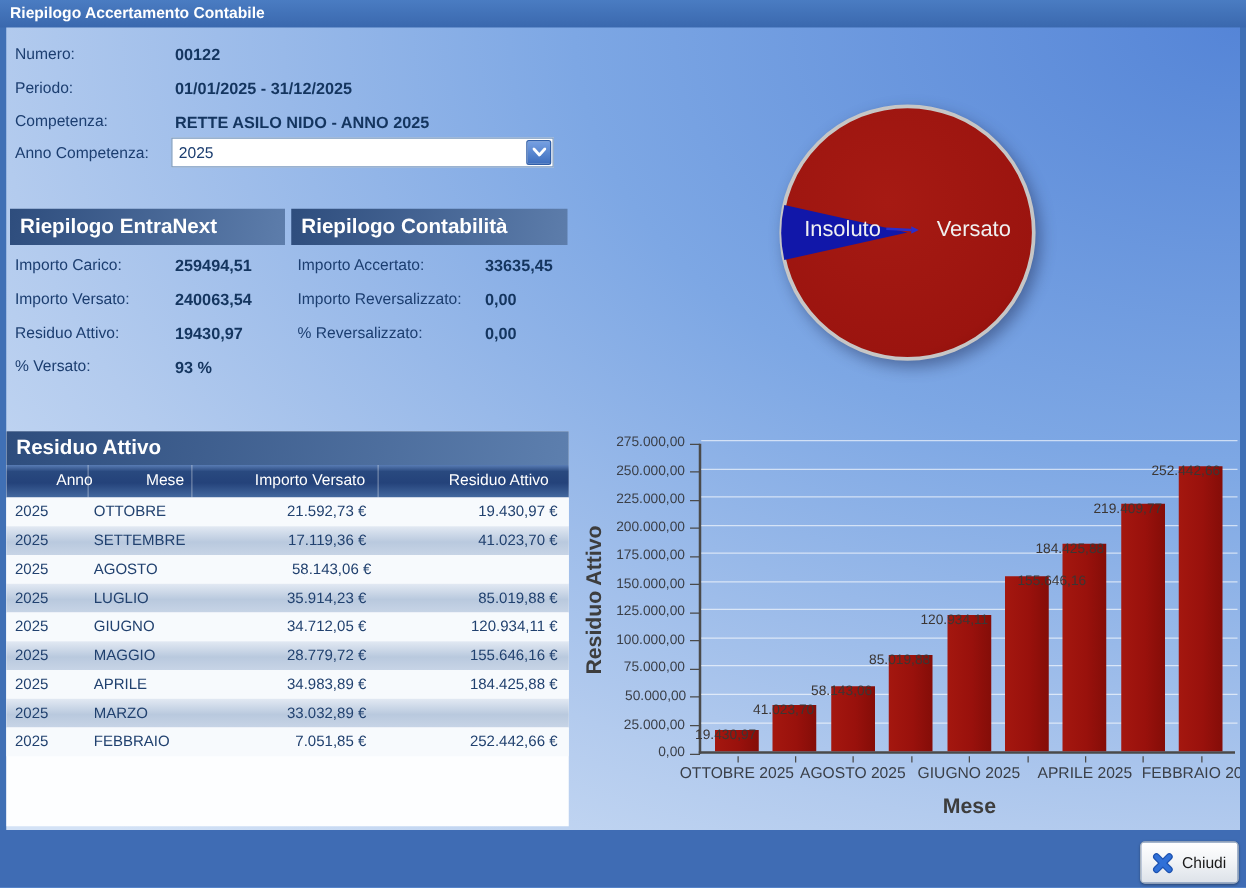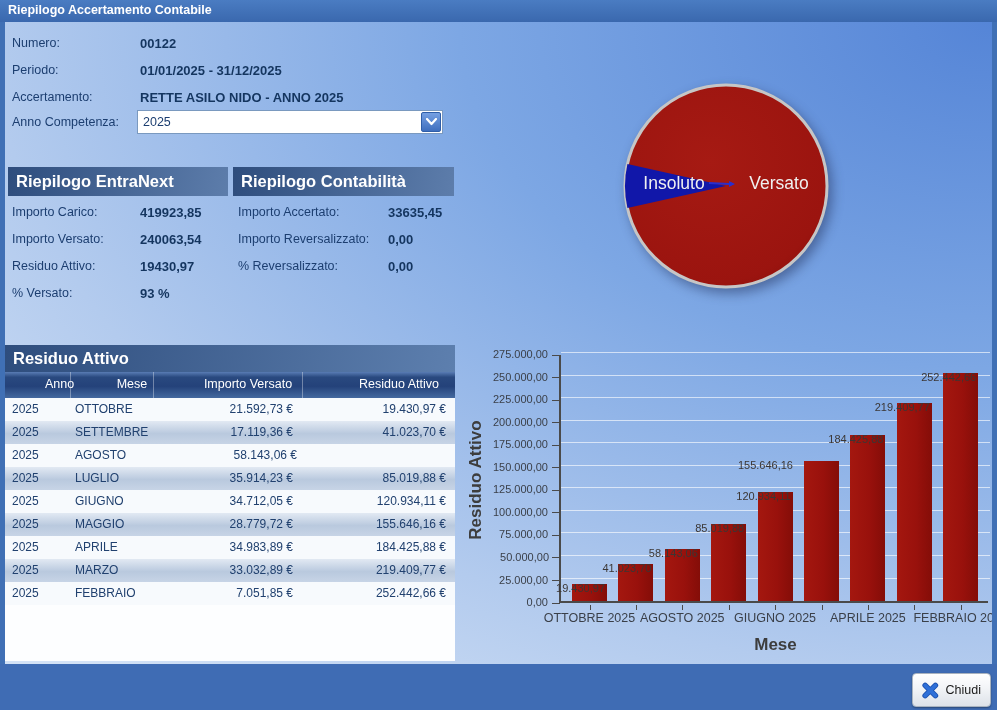--- a/index.html
+++ b/index.html
@@ -93,38 +93,38 @@
   <div class="titlebar">
     <span>Riepilogo Accertamento Contabile</span>
   </div>
 
   <div class="content">
 
     <div class="flabel" style="left:7px;top:14px">Numero:</div>
     <div class="fvalue" style="left:135px;top:14px">00122</div>
     <div class="flabel" style="left:7px;top:41px">Periodo:</div>
     <div class="fvalue" style="left:135px;top:41px">01/01/2025 - 31/12/2025</div>
-    <div class="flabel" style="left:7px;top:68px">Accertamento:</div>
+    <div class="flabel" style="left:7px;top:68px">Competenza:</div>
     <div class="fvalue" style="left:135px;top:68px">RETTE ASILO NIDO - ANNO 2025</div>
     <div class="flabel" style="left:7px;top:93px">Anno Competenza:</div>
 
     <div class="dropdown">
       <span class="ddtext">2025</span>
       <span class="ddbtn">
         <svg width="11" height="8" viewBox="0 0 11 8">
           <path d="M1 1 L5.5 6 L10 1" fill="none" stroke="#ffffff" stroke-width="2.2" stroke-linecap="round" stroke-linejoin="round"></path>
         </svg>
       </span>
     </div>
 
     <div class="band" style="left:3px;top:145px;width:220px">Riepilogo EntraNext</div>
     <div class="band" style="left:228px;top:145px;width:221px">Riepilogo Contabilità</div>
 
     <div class="flabel" style="left:7px;top:183px">Importo Carico:</div>
-    <div class="fvalue" style="left:135px;top:183px">419923,85</div>
+    <div class="fvalue" style="left:135px;top:183px">259494,51</div>
     <div class="flabel" style="left:7px;top:210px">Importo Versato:</div>
     <div class="fvalue" style="left:135px;top:210px">240063,54</div>
     <div class="flabel" style="left:7px;top:237px">Residuo Attivo:</div>
     <div class="fvalue" style="left:135px;top:237px">19430,97</div>
     <div class="flabel" style="left:7px;top:264px">% Versato:</div>
     <div class="fvalue" style="left:135px;top:264px">93 %</div>
 
     <div class="flabel" style="left:233px;top:183px">Importo Accertato:</div>
     <div class="fvalue" style="left:383px;top:183px">33635,45</div>
     <div class="flabel" style="left:233px;top:210px">Importo Reversalizzato:</div>
@@ -179,21 +179,20 @@
           <div class="tr even">
             <div class="td c0">2025</div>
             <div class="td c1">APRILE</div>
             <div class="td c2">34.983,89 €</div>
             <div class="td c3">184.425,88 €</div>
           </div>
           <div class="tr odd">
             <div class="td c0">2025</div>
             <div class="td c1">MARZO</div>
             <div class="td c2">33.032,89 €</div>
-            <div class="td c3">219.409,77 €</div>
           </div>
           <div class="tr even">
             <div class="td c0">2025</div>
             <div class="td c1">FEBBRAIO</div>
             <div class="td c2">7.051,85 €</div>
             <div class="td c3">252.442,66 €</div>
           </div>
         </div>
     </div>
 
@@ -268,21 +267,21 @@
         <div class="vallabel" style="left: 646.4px; top: 540px;">41.023,70</div>
         <div class="xtick" style="left: 677.3px; top: 583px;"></div>
         <div class="catlabel" style="left: 617.3px; top: 589px;">AGOSTO 2025</div>
         <div class="vallabel" style="left: 692.8px; top: 524.6px;">58.143,06</div>
         <div class="xtick" style="left: 723.7px; top: 583px;"></div>
         <div class="vallabel" style="left: 739.2px; top: 500.3px;">85.019,88</div>
         <div class="xtick" style="left: 770.1px; top: 583px;"></div>
         <div class="catlabel" style="left: 710.1px; top: 589px;">GIUGNO 2025</div>
         <div class="vallabel" style="left: 785.6px; top: 467.9px;">120.934,11</div>
         <div class="xtick" style="left: 816.5px; top: 583px;"></div>
-        <div class="vallabel" style="left: 788px; top: 436.6px;">155.646,16</div>
+        <div class="vallabel" style="left: 864px; top: 436.6px;">155.646,16</div>
         <div class="xtick" style="left: 862.9px; top: 583px;"></div>
         <div class="catlabel" style="left: 802.9px; top: 589px;">APRILE 2025</div>
         <div class="vallabel" style="left: 878.4px; top: 410.7px;">184.425,88</div>
         <div class="xtick" style="left: 909.3px; top: 583px;"></div>
         <div class="vallabel" style="left: 924.8px; top: 379.1px;">219.409,77</div>
         <div class="xtick" style="left: 955.7px; top: 583px;"></div>
         <div class="catlabel" style="left: 895.7px; top: 589px;">FEBBRAIO 2025</div>
         <div class="vallabel" style="left: 971.2px; top: 349.3px;">252.442,66</div>
       </div>
     <div class="xaxistitle">Mese</div>

